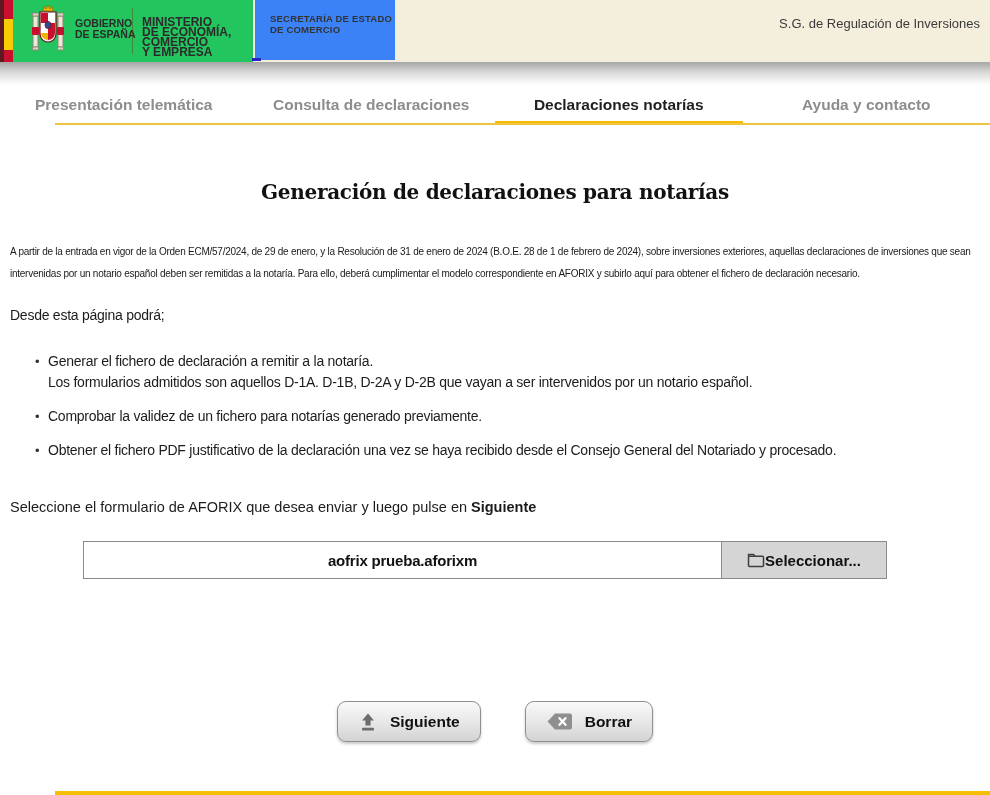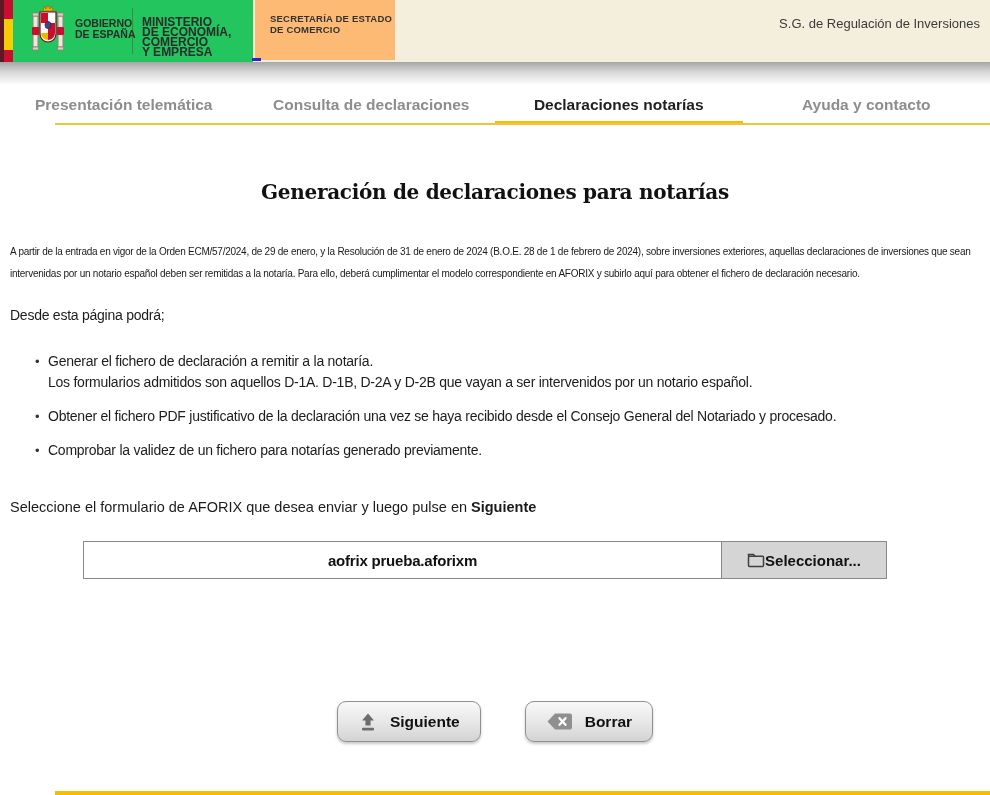--- a/index.html
+++ b/index.html
@@ -14,21 +14,21 @@
   .flag-edge { position:absolute; left:0; top:0; width:4px; height:62px; background:#5e1822; }
   .flag-strip { position:absolute; left:4px; top:0; width:9px; height:62px; }
   .flag-strip .r1 { height:19px; background:#c8102e; }
   .flag-strip .y  { height:31px; background:#f7cb05; }
   .flag-strip .r2 { height:12px; background:#c8102e; }
   .brand-panel { position:absolute; left:13px; top:0; width:240px; height:62px; background:#22c55e; }
   .coat { position:absolute; left:19px; top:3px; }
   .gobierno-label { position:absolute; left:62px; top:18px; font-size:10.5px; font-weight:bold; line-height:11px; color:#2b2b2b; letter-spacing:0; }
   .brand-divider { position:absolute; left:119px; top:8px; width:1px; height:46px; background:rgba(96,74,0,.45); }
   .ministerio-label { position:absolute; left:129px; top:17px; font-size:12px; font-weight:bold; line-height:10px; color:#2b2b2b; }
-  .secretaria-box { position:absolute; left:255px; top:0; width:140px; height:60px; background:#fdba74; padding:14px 0 0 15px; }
+  .secretaria-box { position:absolute; left:255px; top:0; width:140px; height:60px; background:#3b82f6; padding:14px 0 0 15px; }
   .secretaria-box .txt { font-size:9.5px; font-weight:bold; line-height:10.5px; color:#333; letter-spacing:.2px; }
   .sg-label { position:absolute; right:10px; top:16px; font-size:13px; color:#3a3a3a; }
   .link-dash { position:absolute; left:252px; top:58px; width:9px; height:3px; background:#2b25c8; }
 
   .header-shadow { width:990px; height:23px; background:linear-gradient(180deg,#a6a6a6 0%, #d9d9d9 45%, #ffffff 100%); }
 
   
   .nav { position:relative; width:990px; height:40px; background:#fff; display:flex; }
   .nav-rule { position:absolute; left:55px; right:0; bottom:0; height:2px; background:#edc53f; }
   .tab { flex:1; display:flex; align-items:center; justify-content:center; position:relative;
@@ -142,24 +142,24 @@
   <p class="intro">A partir de la entrada en vigor de la Orden ECM/57/2024, de 29 de enero, y la Resolución de 31 de enero de 2024 (B.O.E. 28 de 1 de febrero de 2024), sobre inversiones exteriores, aquellas declaraciones de inversiones que sean intervenidas por un notario español deben ser remitidas a la notaría. Para ello, deberá cumplimentar el modelo correspondiente en AFORIX y subirlo aquí para obtener el fichero de declaración necesario.</p>
 
   <p class="lead">Desde esta página podrá;</p>
 
   <ul class="bullet-list">
     <li>
       <div>Generar el fichero de declaración a remitir a la notaría.</div>
       <div>Los formularios admitidos son aquellos D-1A. D-1B, D-2A y D-2B que vayan a ser intervenidos por un notario español.</div>
     </li>
     <li>
-      <div>Obtener el fichero PDF justificativo de la declaración una vez se haya recibido desde el Consejo General del Notariado y procesado.</div>
+      <div>Comprobar la validez de un fichero para notarías generado previamente.</div>
     </li>
     <li>
-      <div>Comprobar la validez de un fichero para notarías generado previamente.</div>
+      <div>Obtener el fichero PDF justificativo de la declaración una vez se haya recibido desde el Consejo General del Notariado y procesado.</div>
     </li>
   </ul>
 
   <p class="instruction"><span>Seleccione el formulario de AFORIX que desea enviar y luego pulse en </span><b>Siguiente</b></p>
 
   <div class="file-row">
     <div class="file-field">aofrix prueba.aforixm</div>
     <div class="browse-btn">
       <span class="icon">
         <svg width="18" height="15" viewBox="0 0 18 15">

